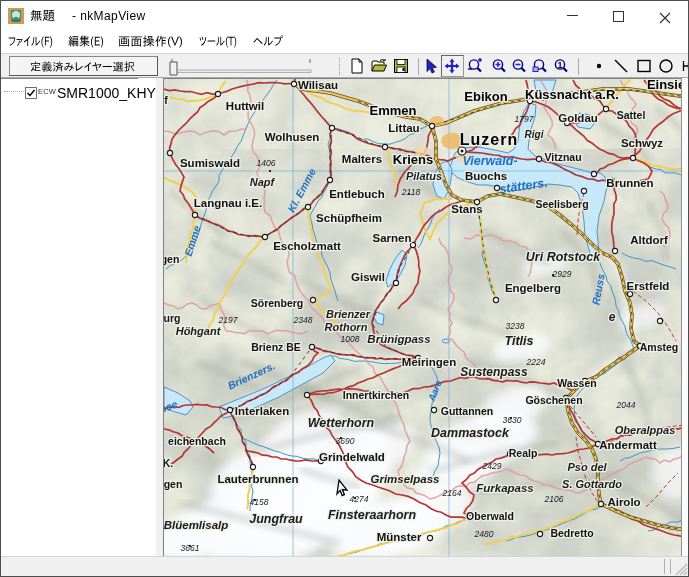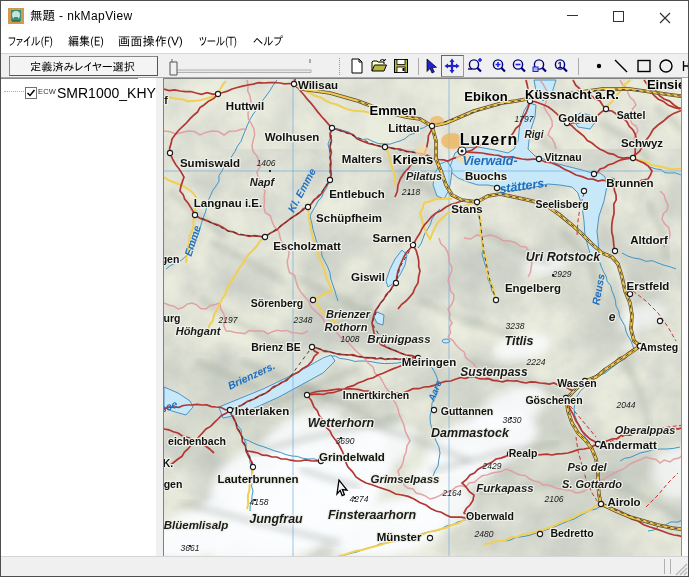--- a/index.html
+++ b/index.html
@@ -8,21 +8,21 @@
 <div class="abs" style="left:1px;top:1px;width:687px;height:29px;background:#fff">
     <div class="abs" style="left:7px;top:7px;width:16px;height:16px"><svg width="16" height="16" viewBox="0 0 16 16">
         <rect width="16" height="16" fill="#cf9a52"></rect>
         <rect x="3" y="2" width="10" height="11" fill="#3e8e7e"></rect>
         <circle cx="8" cy="7" r="4" fill="#bfe8d8"></circle>
         <path d="M4 13 h8 M6 10 h4" stroke="#2a6a5a" stroke-width="1.5"></path>
       </svg></div>
     <svg class="abs" style="left:29px;top:8.0px" width="27" height="17" viewBox="0 0 27 17">
       <path d="M1643 1356V1020H1934V893H1643V549H1872V422H174V549H451V893H113V1020H451V1294Q370 1181 283 1100L182 1194Q413 1406 533 1698L670 1651Q651 1612 576 1481H1823V1356ZM584 1356V1020H805V1356ZM930 1356V1020H1151V1356ZM1276 1356V1020H1510V1356ZM1510 893H1276V549H1510ZM1151 893H930V549H1151ZM805 893H584V549H805ZM162 -51Q319 118 414 354L549 299Q448 29 291 -156ZM789 -141Q765 82 711 289L850 317Q918 112 949 -106ZM1235 -109Q1171 132 1082 305L1223 350Q1312 185 1391 -51ZM1782 -115Q1630 150 1477 317L1602 387Q1785 195 1923 -20ZM2706 96Q2866 20 3304 20Q3559 20 4019 45Q3988 -41 3980 -104Q3634 -117 3431 -117Q2905 -117 2720 -54Q2528 11 2380 223Q2320 -1 2223 -158L2114 -49Q2283 224 2317 628L2446 602Q2433 482 2415 368Q2480 259 2575 180V739H2151V860H3079V739H2706V518H3025V395H2706ZM3512 1319H3883V406H3146V1319H3387Q3414 1408 3428 1509H3048V1628H3963V1509H3570Q3539 1393 3512 1319ZM3754 1206H3275V1051H3754ZM3275 947V791H3754V947ZM3275 687V521H3754V687ZM2974 1628V993H2257V1628ZM2386 1513V1366H2845V1513ZM2386 1257V1104H2845V1257ZM2984 154Q3185 259 3306 391L3416 319Q3272 154 3085 51ZM3883 72Q3765 190 3578 313L3664 397Q3853 285 3986 176Z" fill="#000" transform="translate(0,11.00) scale(0.006104,-0.006104)"></path>
     </svg>
-    <div class="abs" style="left:58px;top:8px;font-size:12px;letter-spacing:0.4px;color:#000">- nkMapView</div>
+    <div class="abs" style="left:71px;top:8px;font-size:12px;letter-spacing:0.4px;color:#000">- nkMapView</div>
     <div class="abs" style="left:566px;top:14px;width:11px;height:1.4px;background:#333"></div>
     <div class="abs" style="left:612px;top:10px;width:9px;height:9px;border:1.3px solid #333"></div>
     <div class="abs" style="left:658px;top:9px;width:12px;height:12px"><svg width="12" height="12">
         <path d="M1 1 L11 11 M11 1 L1 11" stroke="#333" stroke-width="1.2"></path>
       </svg></div>
   </div>
 <div class="abs" style="left:1px;top:30px;width:687px;height:23px;background:#fff"></div>
 <svg class="abs" style="left:8px;top:35.4px" width="47" height="17" viewBox="0 0 47 17">
     <path d="M1405 1374 1500 1286Q1358 286 445 -31L328 113Q1171 370 1315 1223L150 1202V1358ZM2906 1137 3000 1042Q2828 702 2566 467L2447 569Q2681 772 2799 993L1767 967V1112ZM1835 55Q2100 185 2183 379Q2237 510 2240 852H2392Q2389 462 2308 289Q2216 86 1945 -61ZM3956 -74V919Q3623 668 3308 530L3204 659Q3919 960 4384 1573L4527 1485Q4357 1260 4130 1061V-74ZM4782 106Q5089 318 5163 647Q5208 848 5208 1407H5374V1329V1317Q5374 723 5288 477Q5187 188 4907 -12ZM5669 1493H5837V246Q6229 476 6484 874L6588 729Q6293 309 5794 20L5669 115ZM7314 -325 7226 -373Q6853 22 6853 600Q6853 1177 7226 1571L7314 1524Q7019 1127 7019 602Q7019 65 7314 -325ZM8489 1325H7754V850H8405V700H7754V20H7574V1483H8489ZM8699 1571Q9074 1175 9074 600Q9074 24 8699 -373L8611 -325Q8908 69 8908 602Q8908 1123 8611 1524Z" fill="#000" transform="translate(0,10.56) scale(0.004874,-0.005859)"></path>
   </svg>

